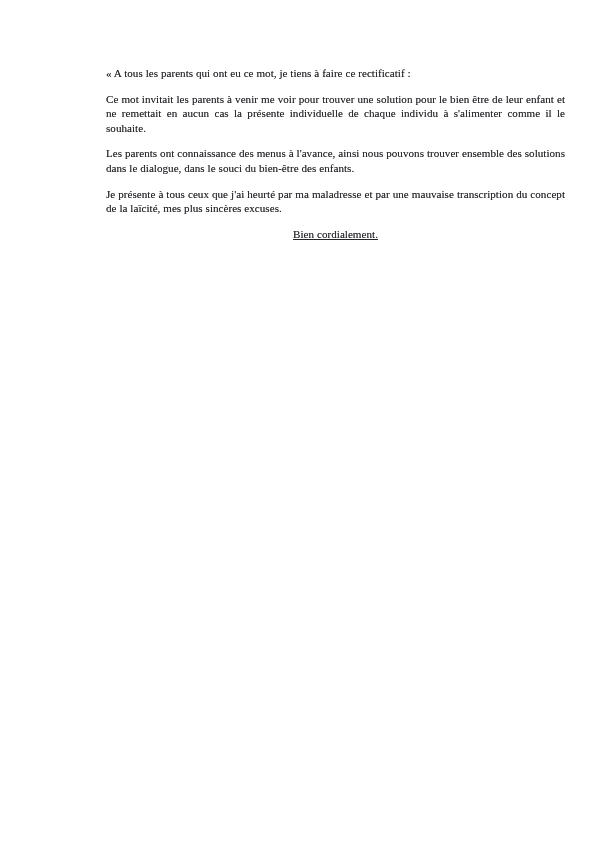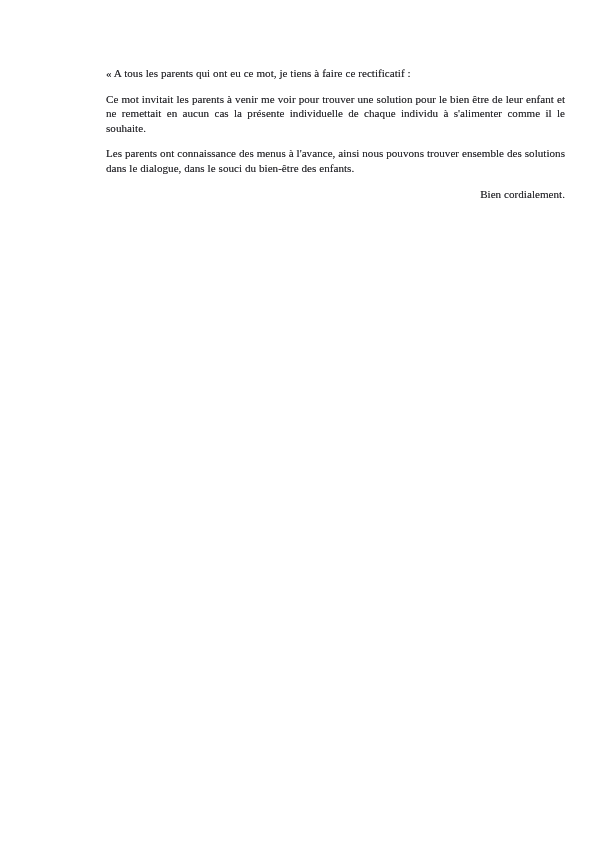--- a/index.html
+++ b/index.html
@@ -45,40 +45,42 @@
     
     text-shadow: 0 0 0.35px rgba(40,40,45,0.55);
   }
 
   .para:last-child {
     margin-bottom: 0;
   }
 
   
   .para.short {
-    text-align: right;
+    text-align: center;
+    text-decoration: underline;
   }
 
   
   .para.signature {
     margin-top: 1px;
   }
 </style>
 </head>
 <body>
 
 <div class="page">
   <div class="doc-body">
 
     <p class="para">« A tous les parents qui ont eu ce mot, je tiens à faire ce rectificatif :</p>
 
 
     <p class="para">Ce mot invitait les parents à venir me voir pour trouver une solution pour le bien être de leur enfant et ne remettait en aucun cas la présente individuelle de chaque individu à s'alimenter comme il le souhaite.</p>
 
     <p class="para">Les parents ont connaissance des menus à l'avance, ainsi nous pouvons trouver ensemble des solutions dans le dialogue, dans le souci du bien-être des enfants.</p>
 
+    <p class="para">Je présente à tous ceux que j'ai heurté par ma maladresse et par une mauvaise transcription du concept de la laïcité, mes plus sincères excuses.</p>
 
 
     <p class="para short">Bien cordialement.</p>
 
 
   </div>
 </div>
 
 </body></html>

